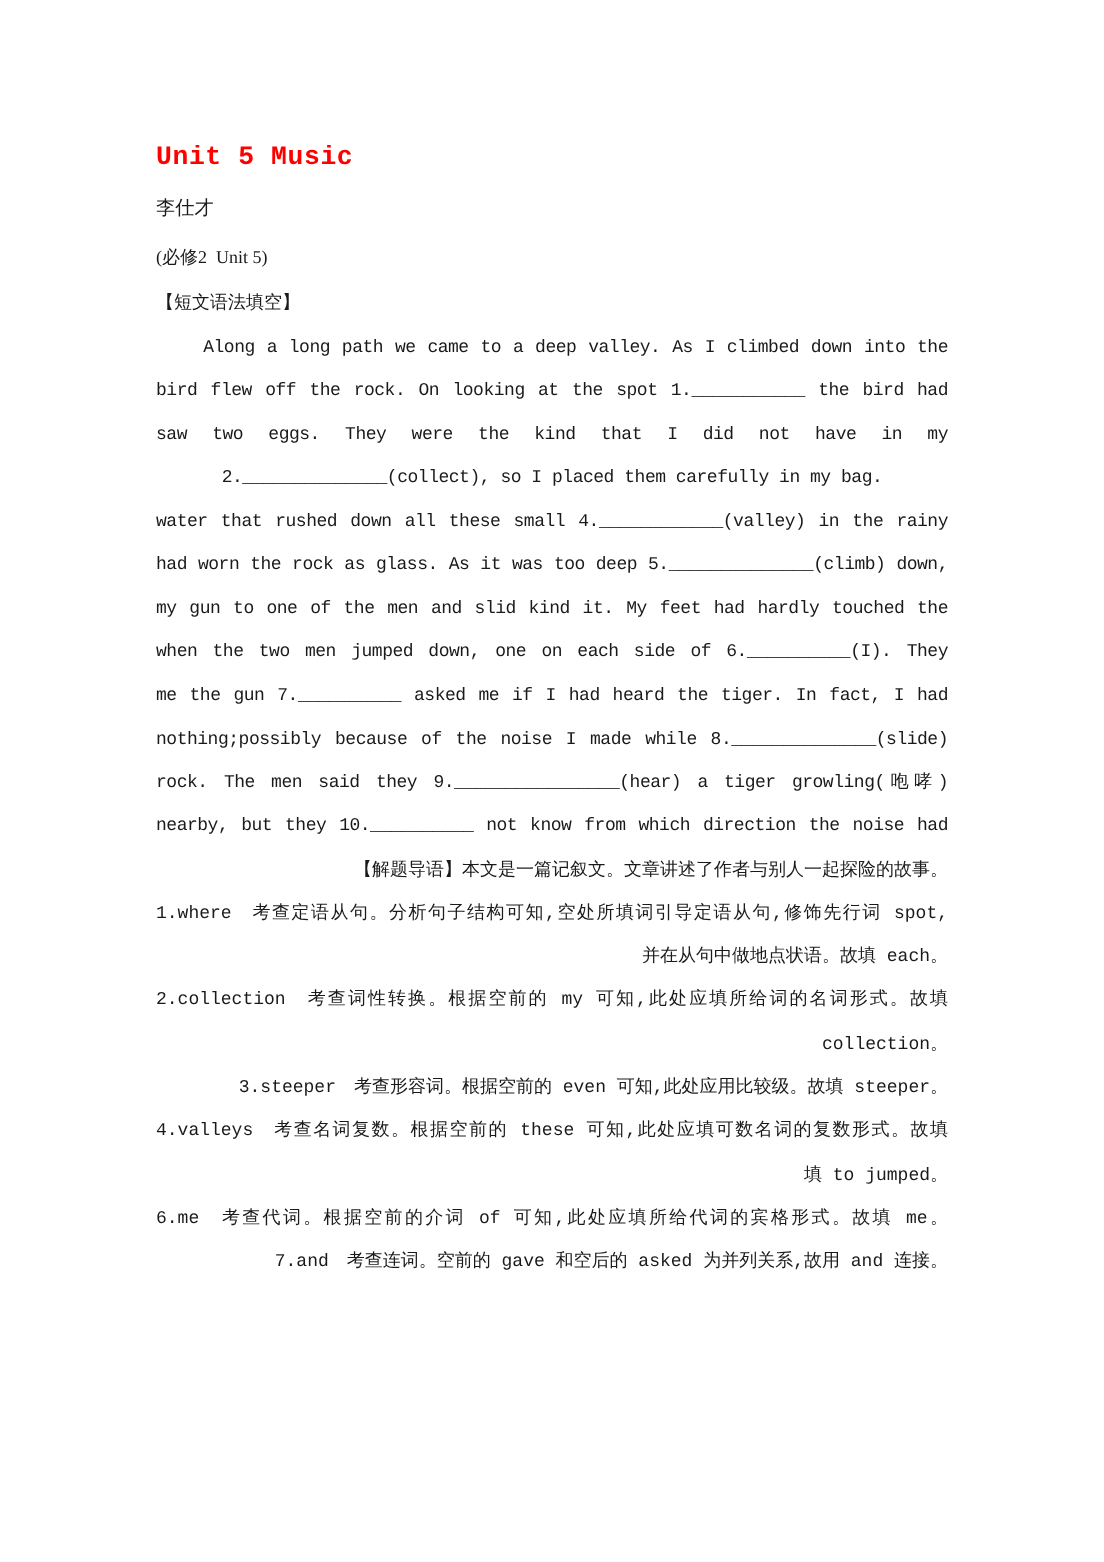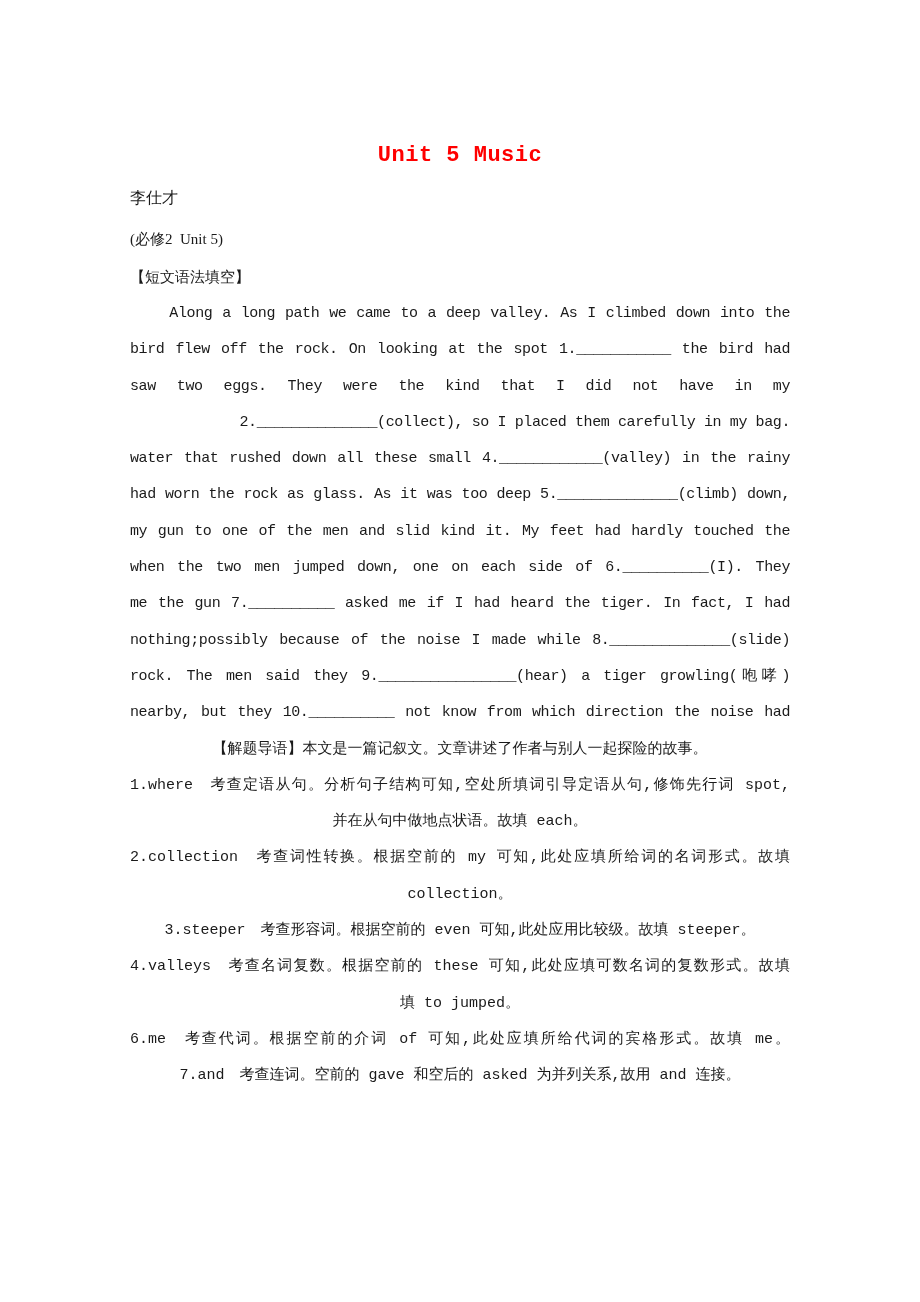--- a/index.html
+++ b/index.html
@@ -13,26 +13,25 @@
     overflow: hidden;
     color: #1a1a1a;
     font-family: "Liberation Mono", "DejaVu Sans Mono", monospace;
   }
   .page {
     width: 660px;
     margin: 0 auto;
     padding-top: 112px;
   }
   .doc-title {
-    text-align: center;
+    text-align: left;
     font-size: 22px;
     font-weight: bold;
     line-height: 40px;
     letter-spacing: 0.5px;
-    margin-top: 24px;
   }
   .doc-author {
     font-size: 16px;
     line-height: 44px;
     font-family: "Liberation Serif", "DejaVu Serif", serif;
   }
   .doc-subtitle, .doc-section-label {
     font-size: 15px;
     line-height: 38px;
     white-space: pre-wrap;
@@ -46,27 +45,27 @@
   }
   .passage .line {
     font-size: 15px;
     letter-spacing: -0.4px;
     text-align: justify;
     text-align-last: justify;
   }
   
   .passage .line:nth-child(4),
   .passage .line:nth-child(13) {
-    text-align: right;
+    text-align: center;
     text-align-last: auto;
   }
   .analysis .line {
     font-size: 15px;
     letter-spacing: 0;
-    text-align: center;
+    text-align: right;
     font-family: "Liberation Mono", "DejaVu Sans Mono", "Liberation Serif", serif;
   }
   
   .analysis .line:nth-child(2),
   .analysis .line:nth-child(4),
   .analysis .line:nth-child(7),
   .analysis .line:nth-child(9) {
     text-align: justify;
     text-align-last: justify;
   }

